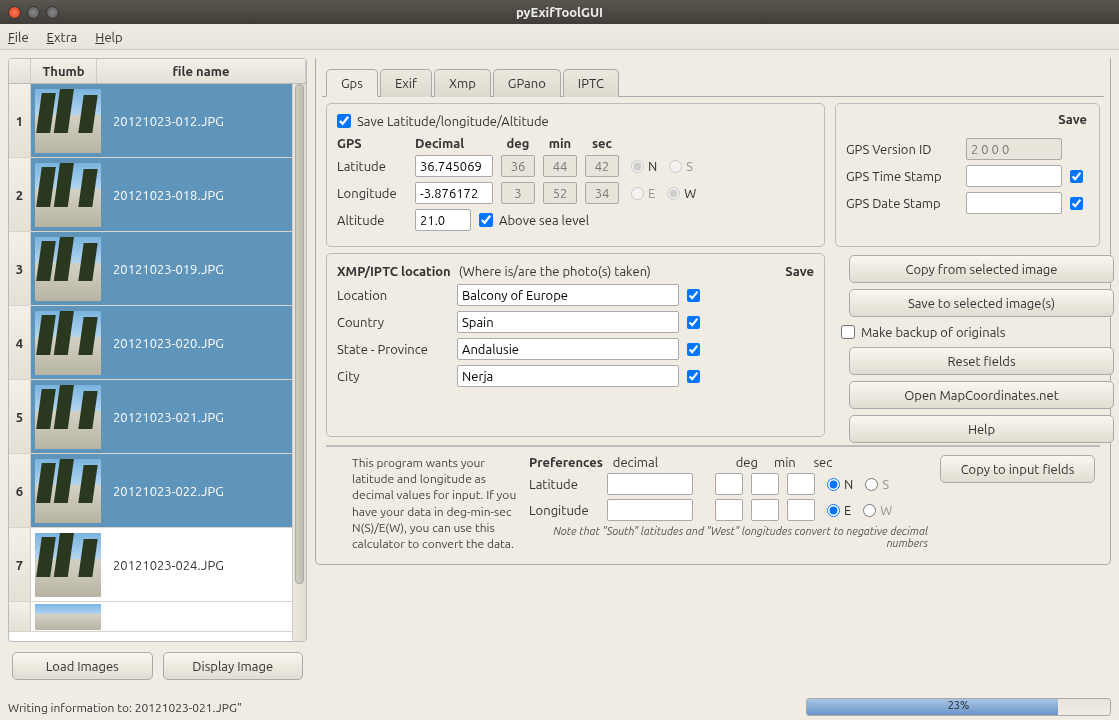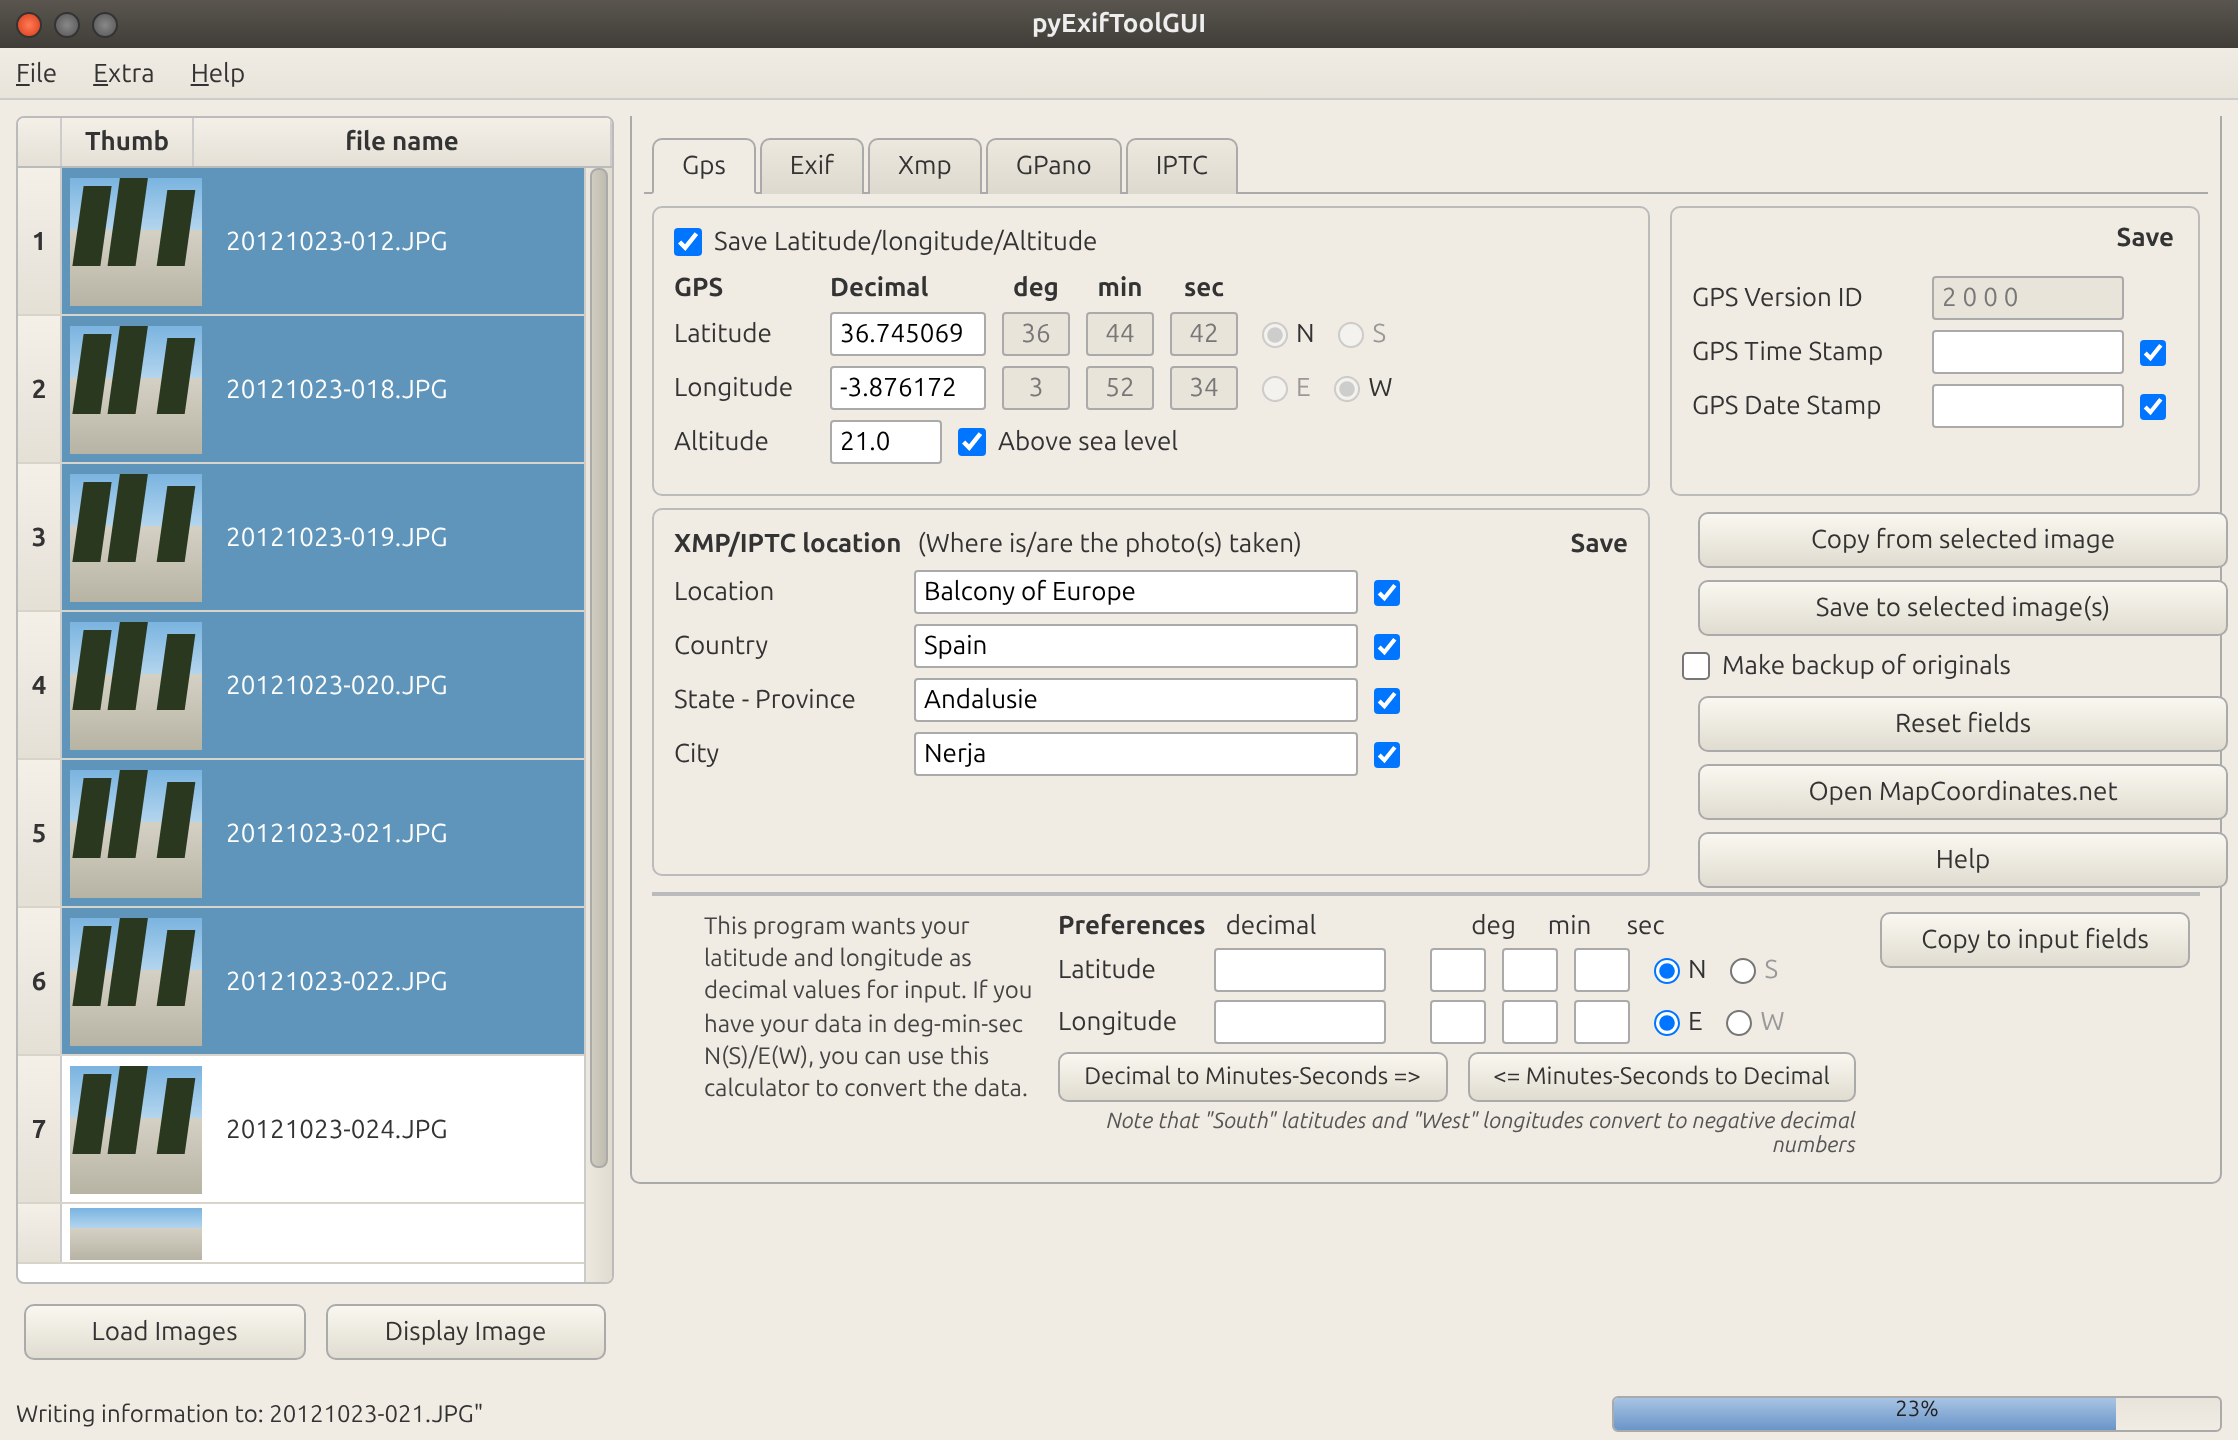--- a/index.html
+++ b/index.html
@@ -381,24 +381,20 @@
               <input type="text" class="inp-csm" style="">
               <span class="rad active">
                   <input type="radio" checked="" style="">
                   <span>E</span>
                 </span>
               <span class="rad">
                   <input type="radio" style="">
                   <span>W</span>
                 </span>
             </div>
-            <div class="calc-btns">
-              <div class="btn">Decimal to Minutes-Seconds =&gt;</div>
-              <div class="btn">&lt;= Minutes-Seconds to Decimal</div>
-            </div>
             <div class="footnote">Note that "South" latitudes and "West" longitudes convert to negative decimal numbers</div>
           </div>
           <div class="copy-fields">
             <div class="btn">Copy to input fields</div>
           </div>
         </div>
 
       </div>
     </div>
   </div>

